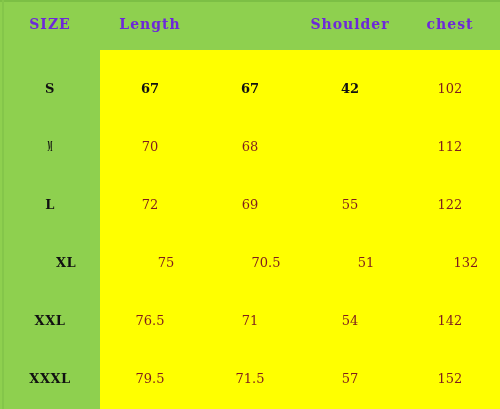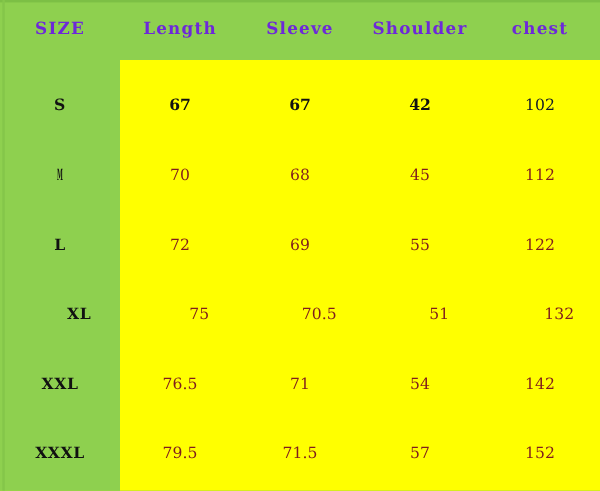--- a/index.html
+++ b/index.html
@@ -117,21 +117,21 @@
   
   .row-emphasis .cell-length,
   .row-emphasis .cell-sleeve,
   .row-emphasis .cell-shoulder {
     font-weight: bold;
     color: #111111;
   }
 
   .row-emphasis .cell-chest {
     font-weight: normal;
-    color: #0f172a;
+    color: #7f1d1d;
   }
 
   
   .glyph-compressed {
     display: inline-block;
     transform: scaleX(0.34);
     font-weight: bold;
     letter-spacing: -1px;
   }
 </style>
@@ -141,38 +141,36 @@
 <div id="size-chart">
 
   <div class="edge-top"></div>
   <div class="edge-left"></div>
 
   <div class="data-panel"></div>
 
   <div class="header-row">
     <div class="hcell hcell-size">SIZE</div>
     <div class="hcell hcell-length">Length</div>
-    <div class="hcell hcell-sleeve">Sleeve</div>
     <div class="hcell hcell-shoulder">Shoulder</div>
     <div class="hcell hcell-chest">chest</div>
   </div>
 
   <div class="row row-emphasis" style="top:60px;">
     <div class="cell cell-size">S</div>
     <div class="cell cell-length">67</div>
     <div class="cell cell-sleeve">67</div>
     <div class="cell cell-shoulder">42</div>
     <div class="cell cell-chest">102</div>
   </div>
 
   <div class="row" style="top:118px;">
     <div class="cell cell-size"><span class="glyph-compressed">M</span></div>
     <div class="cell cell-length">70</div>
     <div class="cell cell-sleeve">68</div>
-    <div class="cell cell-shoulder">45</div>
     <div class="cell cell-chest">112</div>
   </div>
 
   <div class="row" style="top:176px;">
     <div class="cell cell-size">L</div>
     <div class="cell cell-length">72</div>
     <div class="cell cell-sleeve">69</div>
     <div class="cell cell-shoulder">55</div>
     <div class="cell cell-chest">122</div>
   </div>

